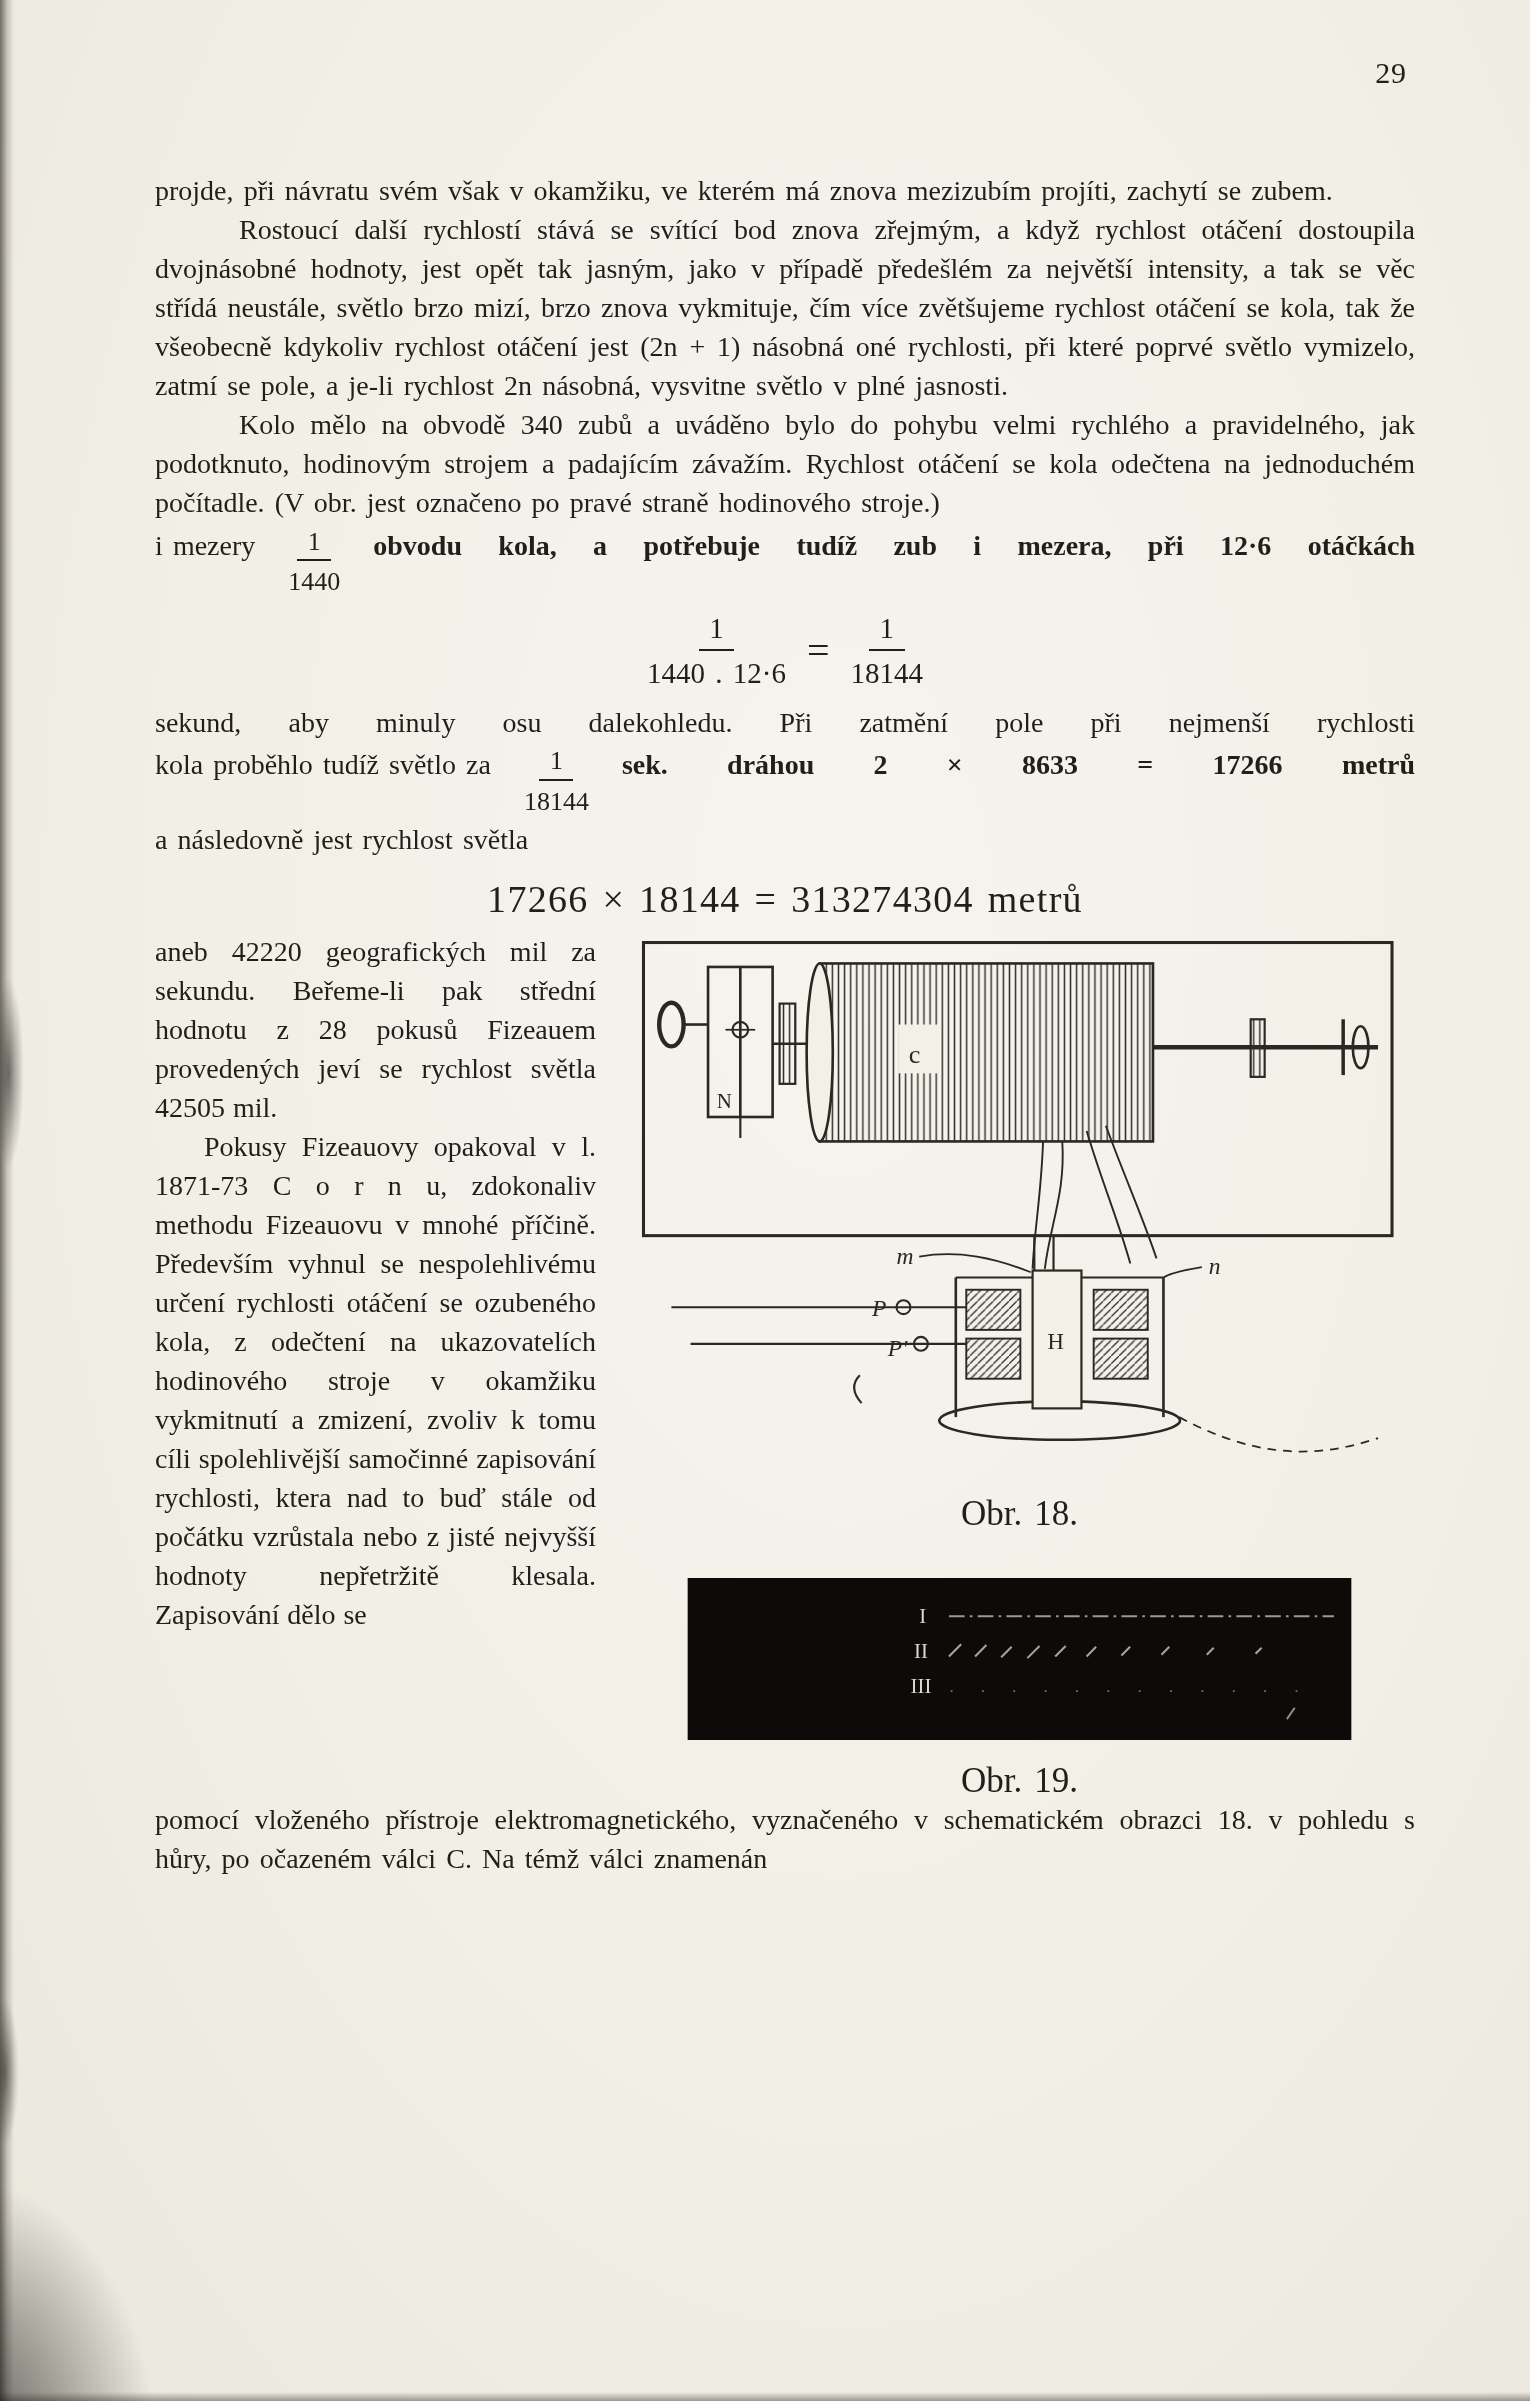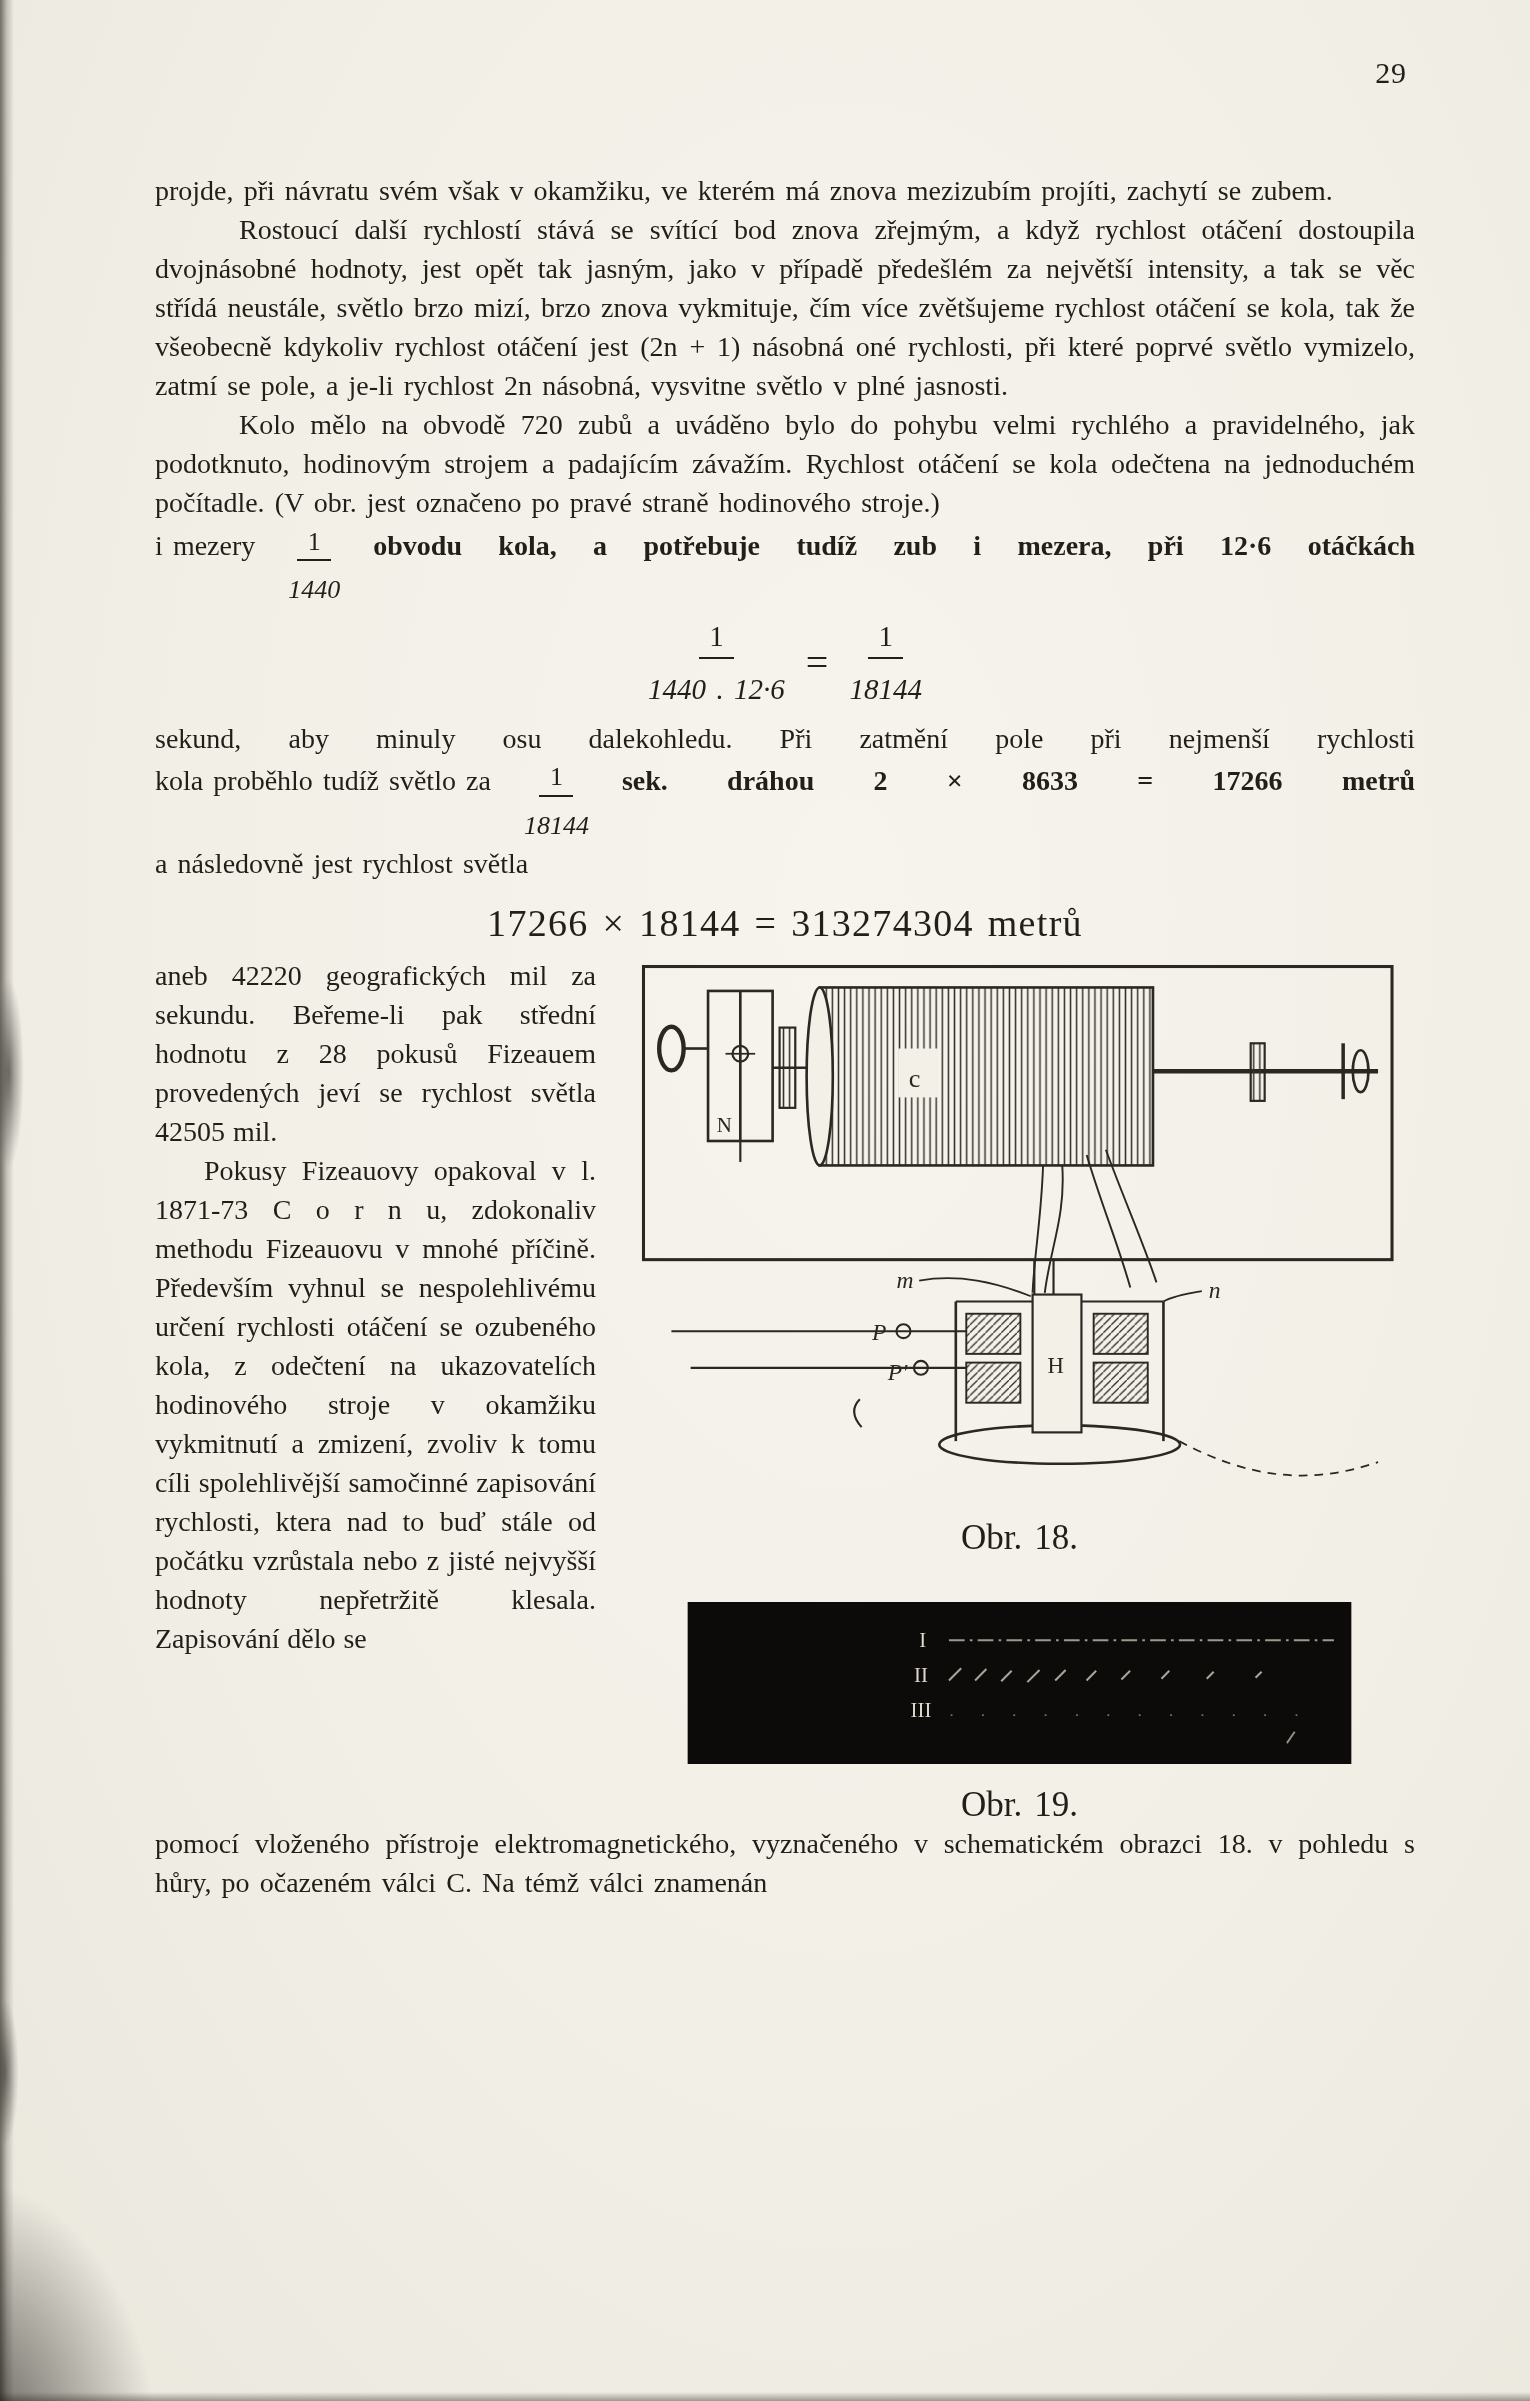--- a/index.html
+++ b/index.html
@@ -38,21 +38,21 @@
   .jline { text-align:justify; text-align-last:justify; }
   .pline { text-align:left; }
 
   .fracline { display:flex; gap:33px; margin:3.5px 0; }
   .fracline .pre { white-space:nowrap; }
   .fracline .tail { flex:1; text-align:justify; text-align-last:justify;font-weight:bold; }
 
   .frac { display:inline-flex; flex-direction:column; align-items:center;
     font-size:26px; line-height:31px; vertical-align:middle; }
   .frac .num { border-bottom:2.6px solid #221e19; padding:0 10.5px 2.6px; }
-  .frac .den { padding-top:13px;font-style:italic; }
+  .frac .den { padding-top:5px; }
 
   .dformula { display:flex; justify-content:center; align-items:center; gap:21px;
     margin:14px 0 12.2px; }
   .dformula .frac { font-size:29px; line-height:35px; }
   .dformula .equals { font-size:40px; line-height:40px; }
 
   .dformula2 { text-align:center; text-align-last:center; font-size:38px;
     letter-spacing:1.3px; margin:21px 0 12.2px; }
 
   .cols { display:flex; margin-top:7px; }
@@ -75,21 +75,21 @@
   <div class="blob-b"></div>
   <div class="corner-bl"></div>
   <div class="scan-bottom"></div>
 
   <div class="pagenum">29</div>
 
   <main class="content">
 
     <p class="para">projde, při návratu svém však v okamžiku, ve kterém má znova mezizubím projíti, zachytí se zubem.</p>
     <p class="para ind">Rostoucí další rychlostí stává se svítící bod znova zřejmým, a když rychlost otáčení dostoupila dvojnásobné hodnoty, jest opět tak jasným, jako v případě předešlém za největší intensity, a tak se věc střídá neustále, světlo brzo mizí, brzo znova vykmituje, čím více zvětšujeme rychlost otáčení se kola, tak že všeobecně kdykoliv rychlost otáčení jest (2n + 1) násobná oné rychlosti, při které poprvé světlo vymizelo, zatmí se pole, a je-li rychlost 2n násobná, vysvitne světlo v plné jasnosti.</p>
-    <p class="para ind">Kolo mělo na obvodě 720 zubů a uváděno bylo do pohybu velmi rychlého a pravidelného, jak podotknuto, hodinovým strojem a padajícím závažím. Rychlost otáčení se kola odečtena na jednoduchém počítadle. (V obr. jest označeno po pravé straně hodinového stroje.)</p>
+    <p class="para ind">Kolo mělo na obvodě 340 zubů a uváděno bylo do pohybu velmi rychlého a pravidelného, jak podotknuto, hodinovým strojem a padajícím závažím. Rychlost otáčení se kola odečtena na jednoduchém počítadle. (V obr. jest označeno po pravé straně hodinového stroje.)</p>
 
     <div class="para">
       <div class="fracline">
         <span class="pre">i mezery</span>
         <span class="frac">
           <span class="num">1</span>
           <span class="den">1440</span>
         </span>
         <span class="tail">obvodu kola, a potřebuje tudíž zub i mezera, při 12·6 otáčkách</span>
       </div>

